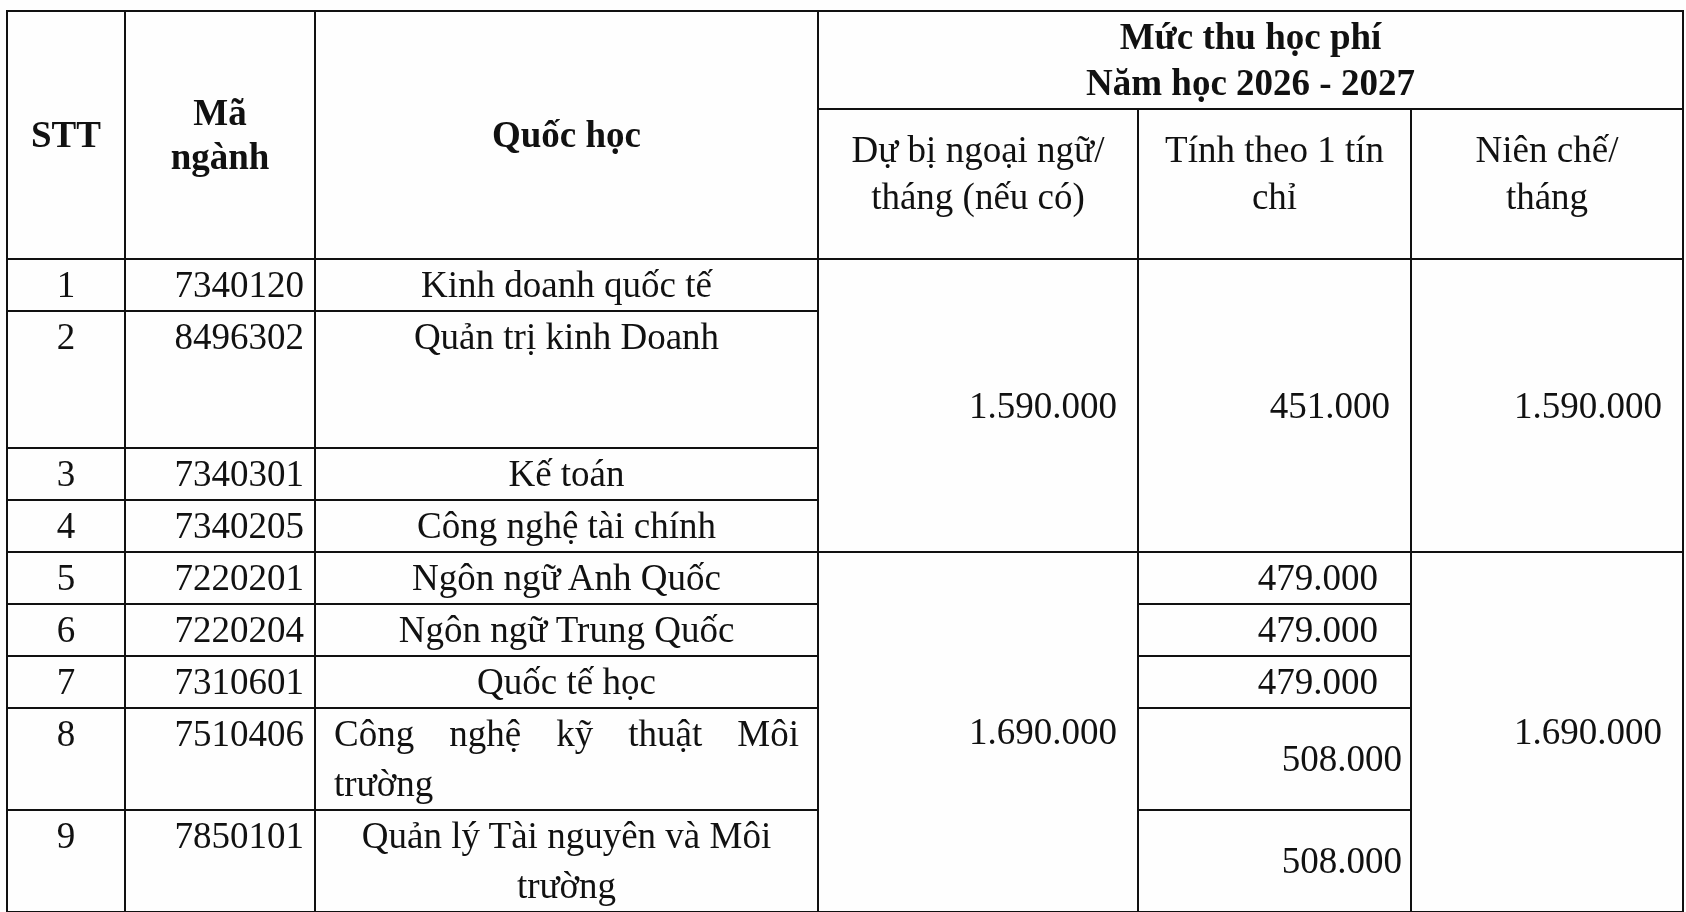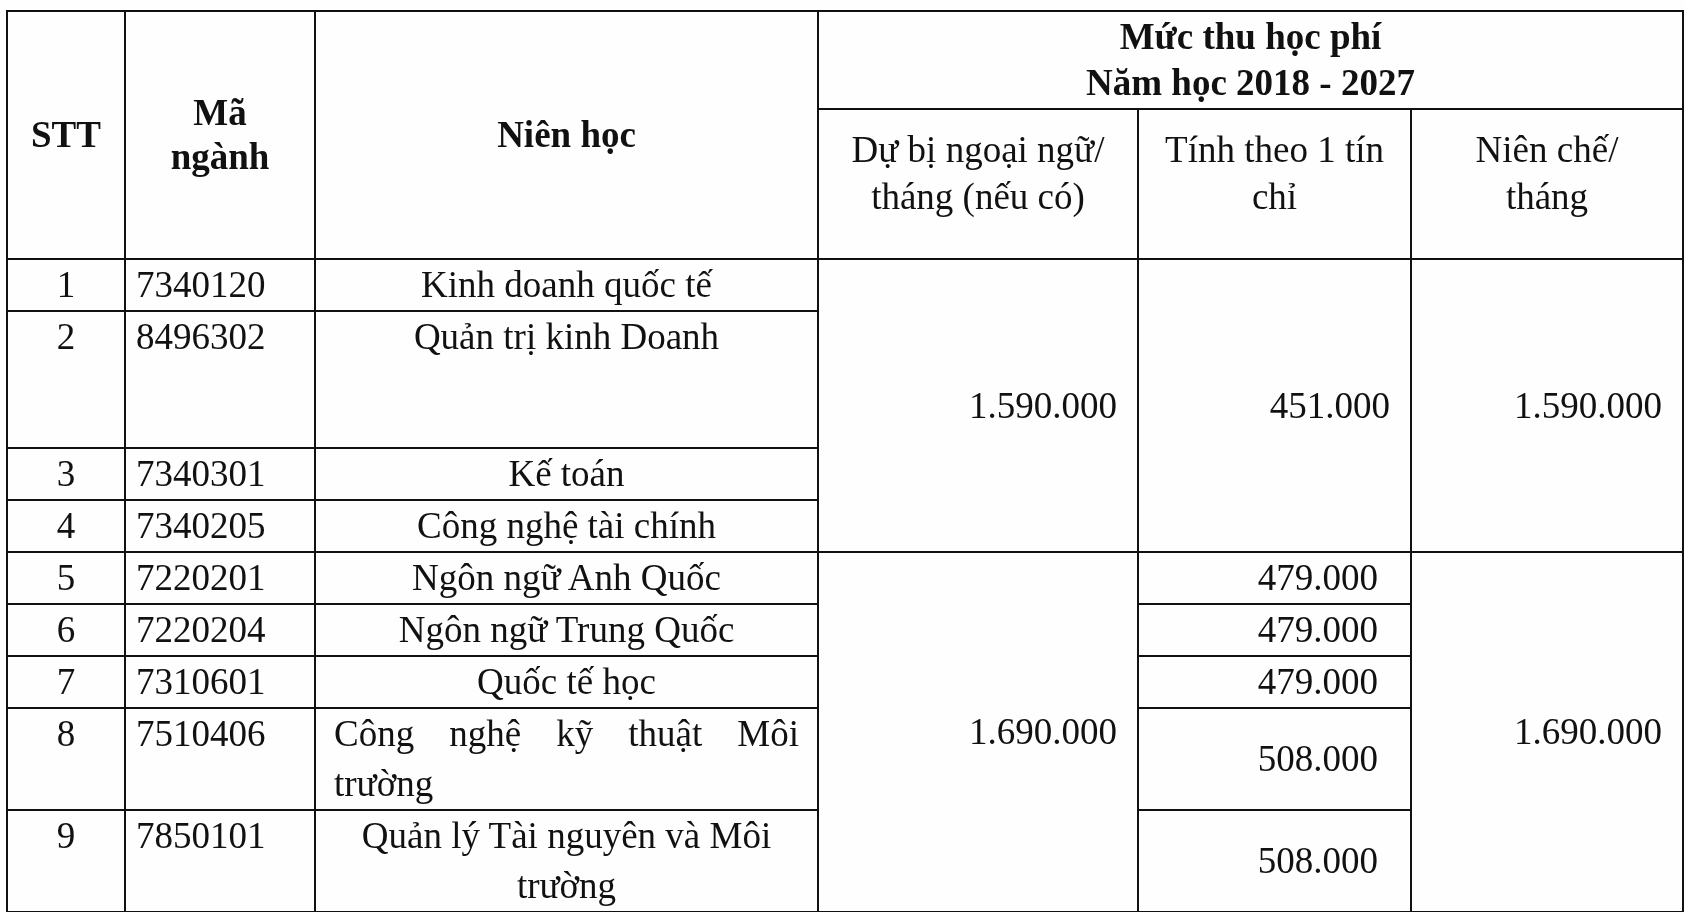--- a/index.html
+++ b/index.html
@@ -5,47 +5,47 @@
   html, body { margin:0; padding:0; background:#fefefe; }
   body { width:1686px; height:912px; overflow:hidden; position:relative;
          font-family:"Liberation Serif", "DejaVu Serif", serif; color:#111; }
   table { position:absolute; left:6px; top:10px; width:1676px; height:896px;
           border-collapse:collapse; table-layout:fixed; }
   td, th { border:2.5px solid #111; padding:0 18px; font-size:37px; line-height:50px;
            vertical-align:top; }
   th { font-weight:bold; text-align:center; vertical-align:middle; }
   th.sub { font-weight:normal; vertical-align:top; line-height:50px; padding-top:16px; }
   td.stt { text-align:center; padding:0; }
-  td.code { text-align:left; padding:0 10px; }
+  td.code { text-align:right; padding:0 10px; }
   td.name { text-align:center; padding-left:18px; }
   td.justify { text-align:justify; text-align-last:left;margin-top:16px; }
   td.num { text-align:right; vertical-align:middle; padding-right:20px;margin-left:28px; }
   td.numtop { text-align:right; vertical-align:top; padding-right:32px; }
-  td.nummid { text-align:right; vertical-align:middle; padding-right:32px; }
+  td.nummid { text-align:right; vertical-align:middle; padding-right:8px; }
 </style>
 </head>
 <body>
 
 <table>
   <colgroup>
     <col style="width:118px">
       <col style="width:190px">
       <col style="width:503px">
     <col style="width:320px">
       <col style="width:273px">
       <col style="width:272px">
   </colgroup>
   <tbody>
       <tr style="height:98px">
     <th rowspan="2">STT</th>
     <th rowspan="2" style="line-height:44px">Mã ngành</th>
-    <th rowspan="2">Niên học</th>
+    <th rowspan="2">Quốc học</th>
     <th colspan="3" style="line-height:46px">
       <div>Mức thu học phí</div>
-      <div>Năm học 2018 - 2027</div>
+      <div>Năm học 2026 - 2027</div>
     </th>
   </tr>
   <tr style="height:150px">
     <th class="sub" style="line-height:47px">Dự bị ngoại ngữ/ tháng (nếu có)</th>
     <th class="sub" style="line-height:47px">Tính theo 1 tín chỉ</th>
     <th class="sub" style="line-height:47px">Niên chế/ tháng</th>
   </tr>
 
   <tr style="height:50px">
     <td class="stt">1</td>

